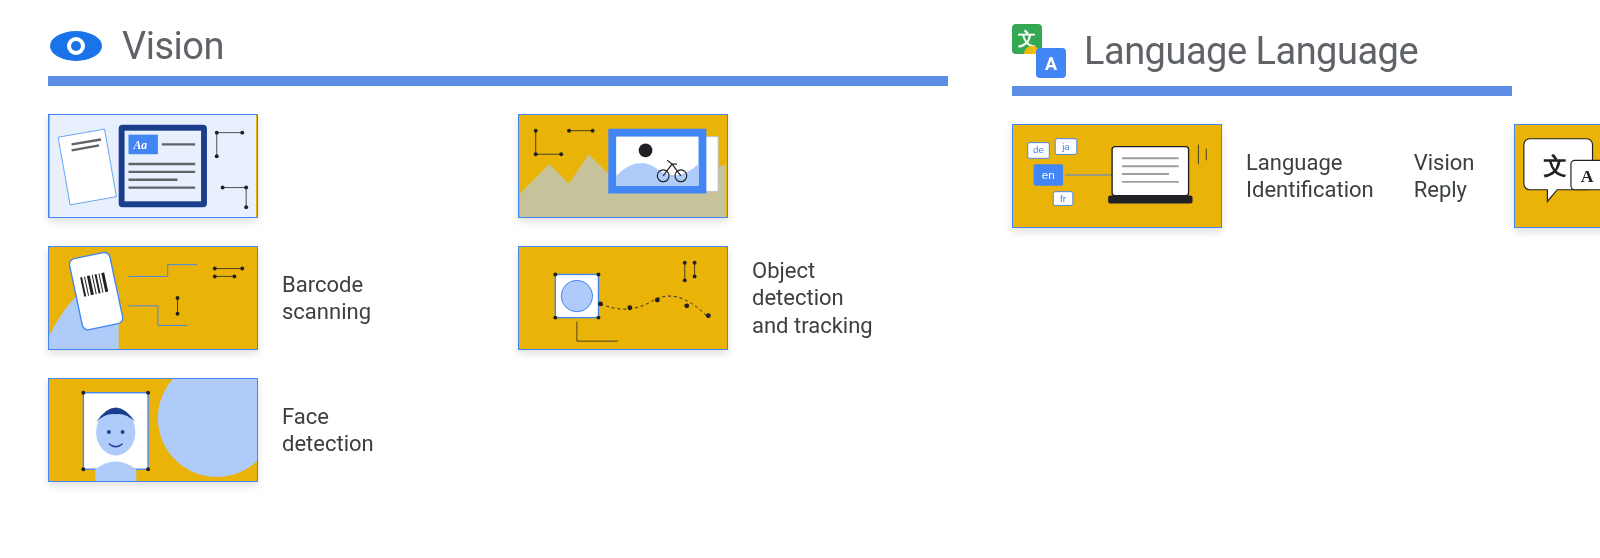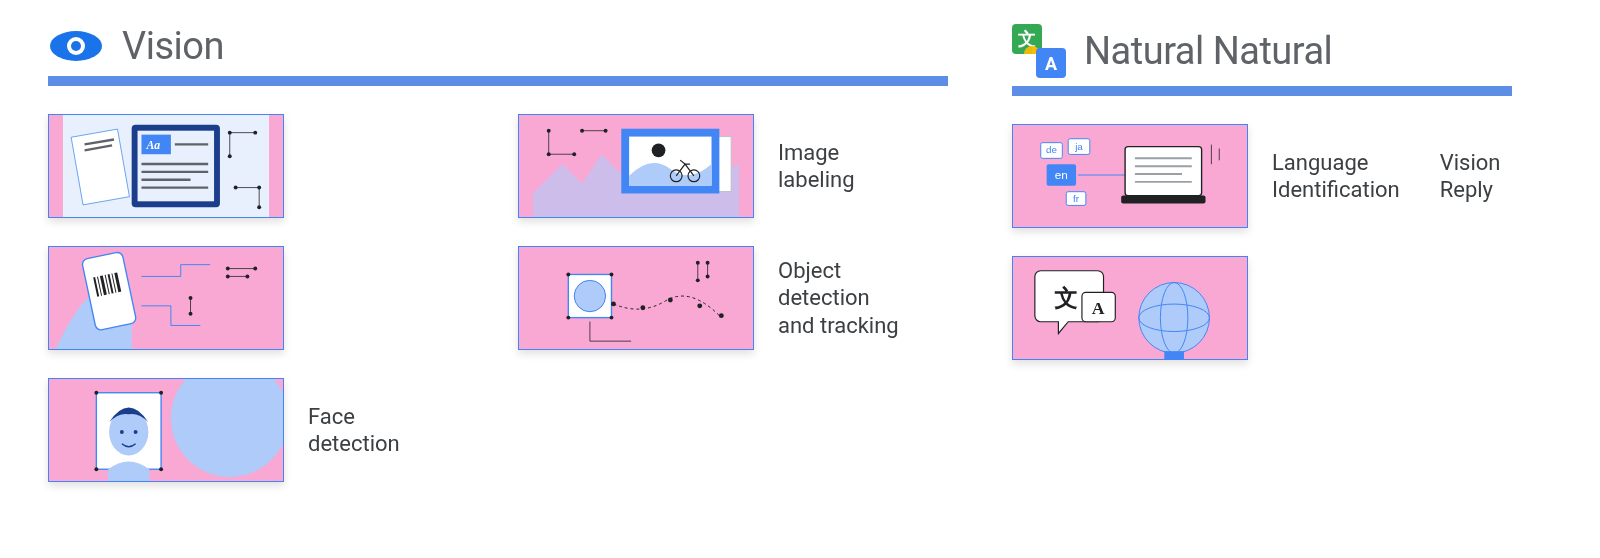--- a/index.html
+++ b/index.html
@@ -46,32 +46,32 @@
     height: 10px;
     background: var(--blue-mid);
     margin-bottom: 28px;
   }
 
   .grid {
     display: grid;
     gap: 28px 40px;
   }
   .vision .grid { grid-template-columns: 1fr 1fr; }
-  .nl .grid { grid-template-columns: 1fr 1fr; }
+  .nl .grid { grid-template-columns: 1fr 1fr 1fr; }
 
   .cell {
     display: flex;
     align-items: center;
     gap: 24px;
   }
   .card {
-    width: 236px;
+    width: 210px;
     height: 104px;
     border: 1.5px solid var(--blue);
-    background: #f9a8d4;
+    background: #eab308;
     box-shadow: 0 4px 8px rgba(0,0,0,0.12);
     overflow: hidden;
     flex-shrink: 0;
   }
   .label {
     font-size: 22px;
     line-height: 1.25;
     color: var(--text);
   }
 
@@ -212,21 +212,20 @@
             <line class="thinline" x1="16" y1="16" x2="16" y2="40"></line>
             <line class="thinline" x1="16" y1="40" x2="42" y2="40"></line>
             <circle class="dot" cx="16" cy="16" r="2"></circle>
               <circle class="dot" cx="16" cy="40" r="2"></circle>
               <circle class="dot" cx="42" cy="40" r="2"></circle>
             <line class="thinline" x1="50" y1="16" x2="74" y2="16"></line>
             <circle class="dot" cx="50" cy="16" r="2"></circle>
               <circle class="dot" cx="74" cy="16" r="2"></circle>
           </svg>
         </div>
-        <div class="label">Image<br>labeling</div>
       </div>
 
       <div class="cell">
         <div class="card">
           <svg class="ill" viewBox="0 0 210 104">
             <path class="bc-hand" d="M-10,110 Q20,40 55,35 L70,45 L70,110 Z"></path>
             <rect class="bc-phone" x="26" y="8" width="42" height="74" rx="6" transform="rotate(-12 47 45)"></rect>
             <g transform="rotate(-12 47 45)">
               <rect class="bc-bar" x="34" y="28" width="2" height="20"></rect>
               <rect class="bc-bar" x="38" y="28" width="1" height="20"></rect>
@@ -242,20 +241,21 @@
             <circle class="dot" cx="168" cy="22" r="2"></circle>
               <circle class="dot" cx="196" cy="22" r="2"></circle>
             <line class="thinline" x1="168" y1="30" x2="188" y2="30"></line>
             <circle class="dot" cx="168" cy="30" r="2"></circle>
               <circle class="dot" cx="188" cy="30" r="2"></circle>
             <circle class="dot" cx="130" cy="52" r="2"></circle>
             <line class="thinline" x1="130" y1="52" x2="130" y2="68"></line>
             <circle class="dot" cx="130" cy="68" r="2"></circle>
           </svg>
         </div>
+        <div class="label">Barcode<br>scanning</div>
       </div>
 
       <div class="cell">
         <div class="card">
           <svg class="ill" viewBox="0 0 210 104">
             <rect class="ot-box" x="36" y="28" width="44" height="44"></rect>
             <circle class="ot-ball" cx="58" cy="50" r="16"></circle>
             <path class="ot-dash" d="M82,58 Q110,70 135,55 T190,70"></path>
             <circle class="dot" cx="82" cy="58" r="2.5"></circle>
             <circle class="dot" cx="112" cy="62" r="2.5"></circle>
@@ -307,21 +307,21 @@
       <span class="translate-icon">
         <span class="sq g">文</span>
         <span class="y">
           <svg width="16" height="16" viewBox="0 0 16 16">
               <path d="M8,0 A8,8 0 0,1 16,8 L8,8 Z" fill="#fbbc04"></path>
               <path d="M0,8 A8,8 0 0,1 8,0 L8,8 Z" fill="#fbbc04" opacity="0.9"></path>
             </svg>
         </span>
         <span class="sq b">A</span>
       </span>
-      <span class="section-title">Natural Natural</span>
+      <span class="section-title">Language Language</span>
     </div>
     <div class="rule"></div>
 
     <div class="grid">
 
       <div class="cell">
         <div class="card">
           <svg class="ill" viewBox="0 0 210 104">
             <rect class="li-chip" x="14" y="18" width="22" height="16" rx="2"></rect>
             <text class="li-txt" x="25" y="29">de</text>

